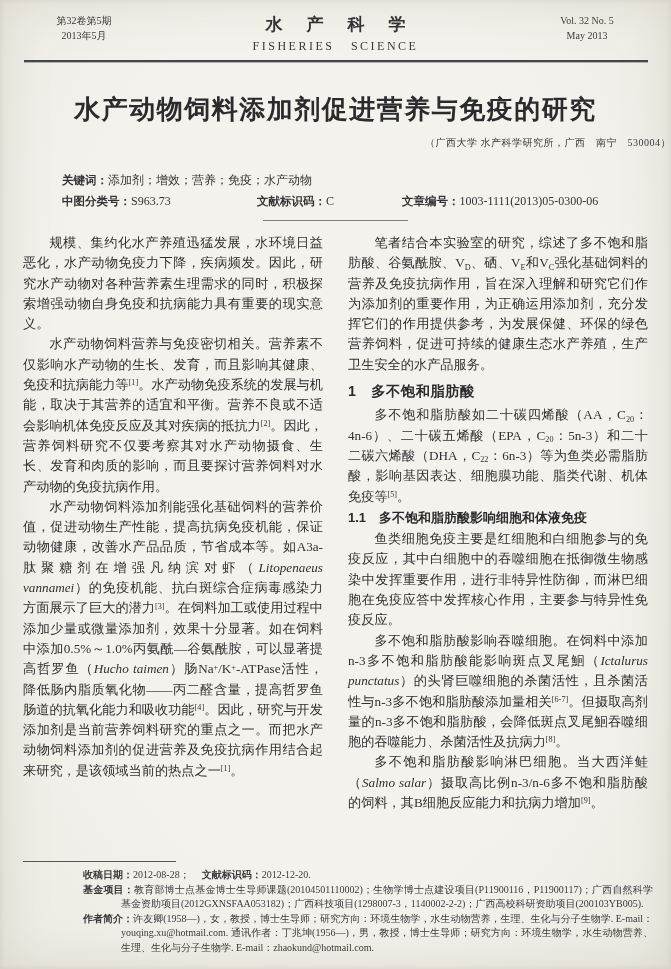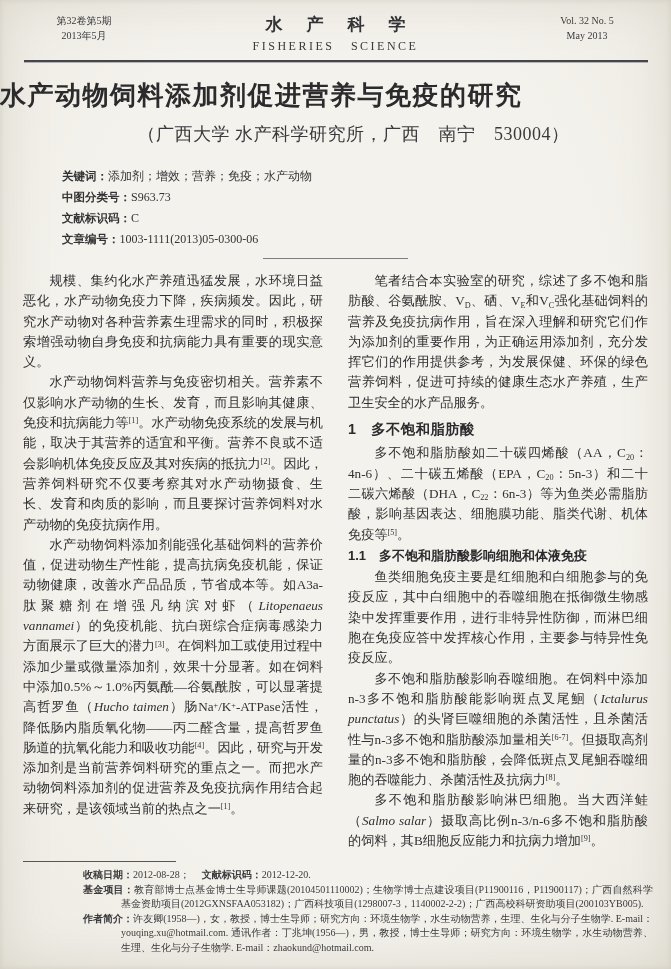--- a/index.html
+++ b/index.html
@@ -15,27 +15,27 @@
     box-sizing:border-box;
   }
   
   .jheader{display:flex;align-items:flex-start;padding:13px 24px 0 24px;}
   .jh-left,.jh-right{width:120px;font-size:10px;line-height:15px;text-align:center;color:#3a3a3c;}
   .jh-center{flex:1;text-align:center;}
   .jh-cn{font-size:17px;font-weight:bold;letter-spacing:24px;text-indent:24px;color:#333335;}
   .jh-en{font-size:12px;letter-spacing:2.5px;word-spacing:11px;margin-top:3px;color:#3a3a3c;}
   .header-rule{height:2px;background:#45454c;margin:6px 23px 0 24px;box-shadow:0 1px 0 rgba(69,69,76,.35);}
   
-  .article-title{margin-top:16px;font-size:26px;font-weight:bold;letter-spacing:1.5px;color:#2b2b2d;}
+  .article-title{margin-top:30px;text-align:center;font-size:26px;font-weight:bold;letter-spacing:1.5px;color:#2b2b2d;}
   .authors{margin-top:31px;text-align:center;font-size:15px;letter-spacing:2px;color:#313133;}
-  .affiliation{margin-top:9px;text-align:center;font-size:18px;letter-spacing:.5px;color:#3a3a3c;padding-left:36px;}
+  .affiliation{margin-top:9px;text-align:right;font-size:10px;letter-spacing:.5px;color:#3a3a3c;padding-left:36px;}
   
   .meta{margin:20px 28px 0 62px;font-size:12px;line-height:21px;color:#333335;}
   .meta-label{font-family:"Liberation Sans","DejaVu Sans",sans-serif;font-weight:bold;font-size:11.5px;}
-  .meta-row2{display:flex;flex-direction:column;}
+  .meta-row2{display:flex;}
   .meta-seg1{width:195px;}
   .meta-seg2{width:145px;}
   .center-rule{width:145px;height:1px;background:#7d7d82;margin:8px auto 0 auto;}
   
   .columns{display:flex;gap:25px;padding:0 23px;margin-top:12px;}
   .col{flex:1;font-size:13.2px;line-height:20.3px;text-align:justify;color:#303032;}
   .col p{margin:0;text-indent:2em;}
   .h1{font-family:"Liberation Sans","DejaVu Sans",sans-serif;font-weight:bold;font-size:14.3px;margin:6px 0 4px 0;text-indent:0;letter-spacing:.5px;color:#2b2b2d;}
   .h2{font-family:"Liberation Sans","DejaVu Sans",sans-serif;font-weight:bold;font-size:13px;margin:1px 0;text-indent:0;color:#2b2b2d;}
   sup{font-size:.62em;vertical-align:baseline;position:relative;top:-.45em;line-height:0;}

